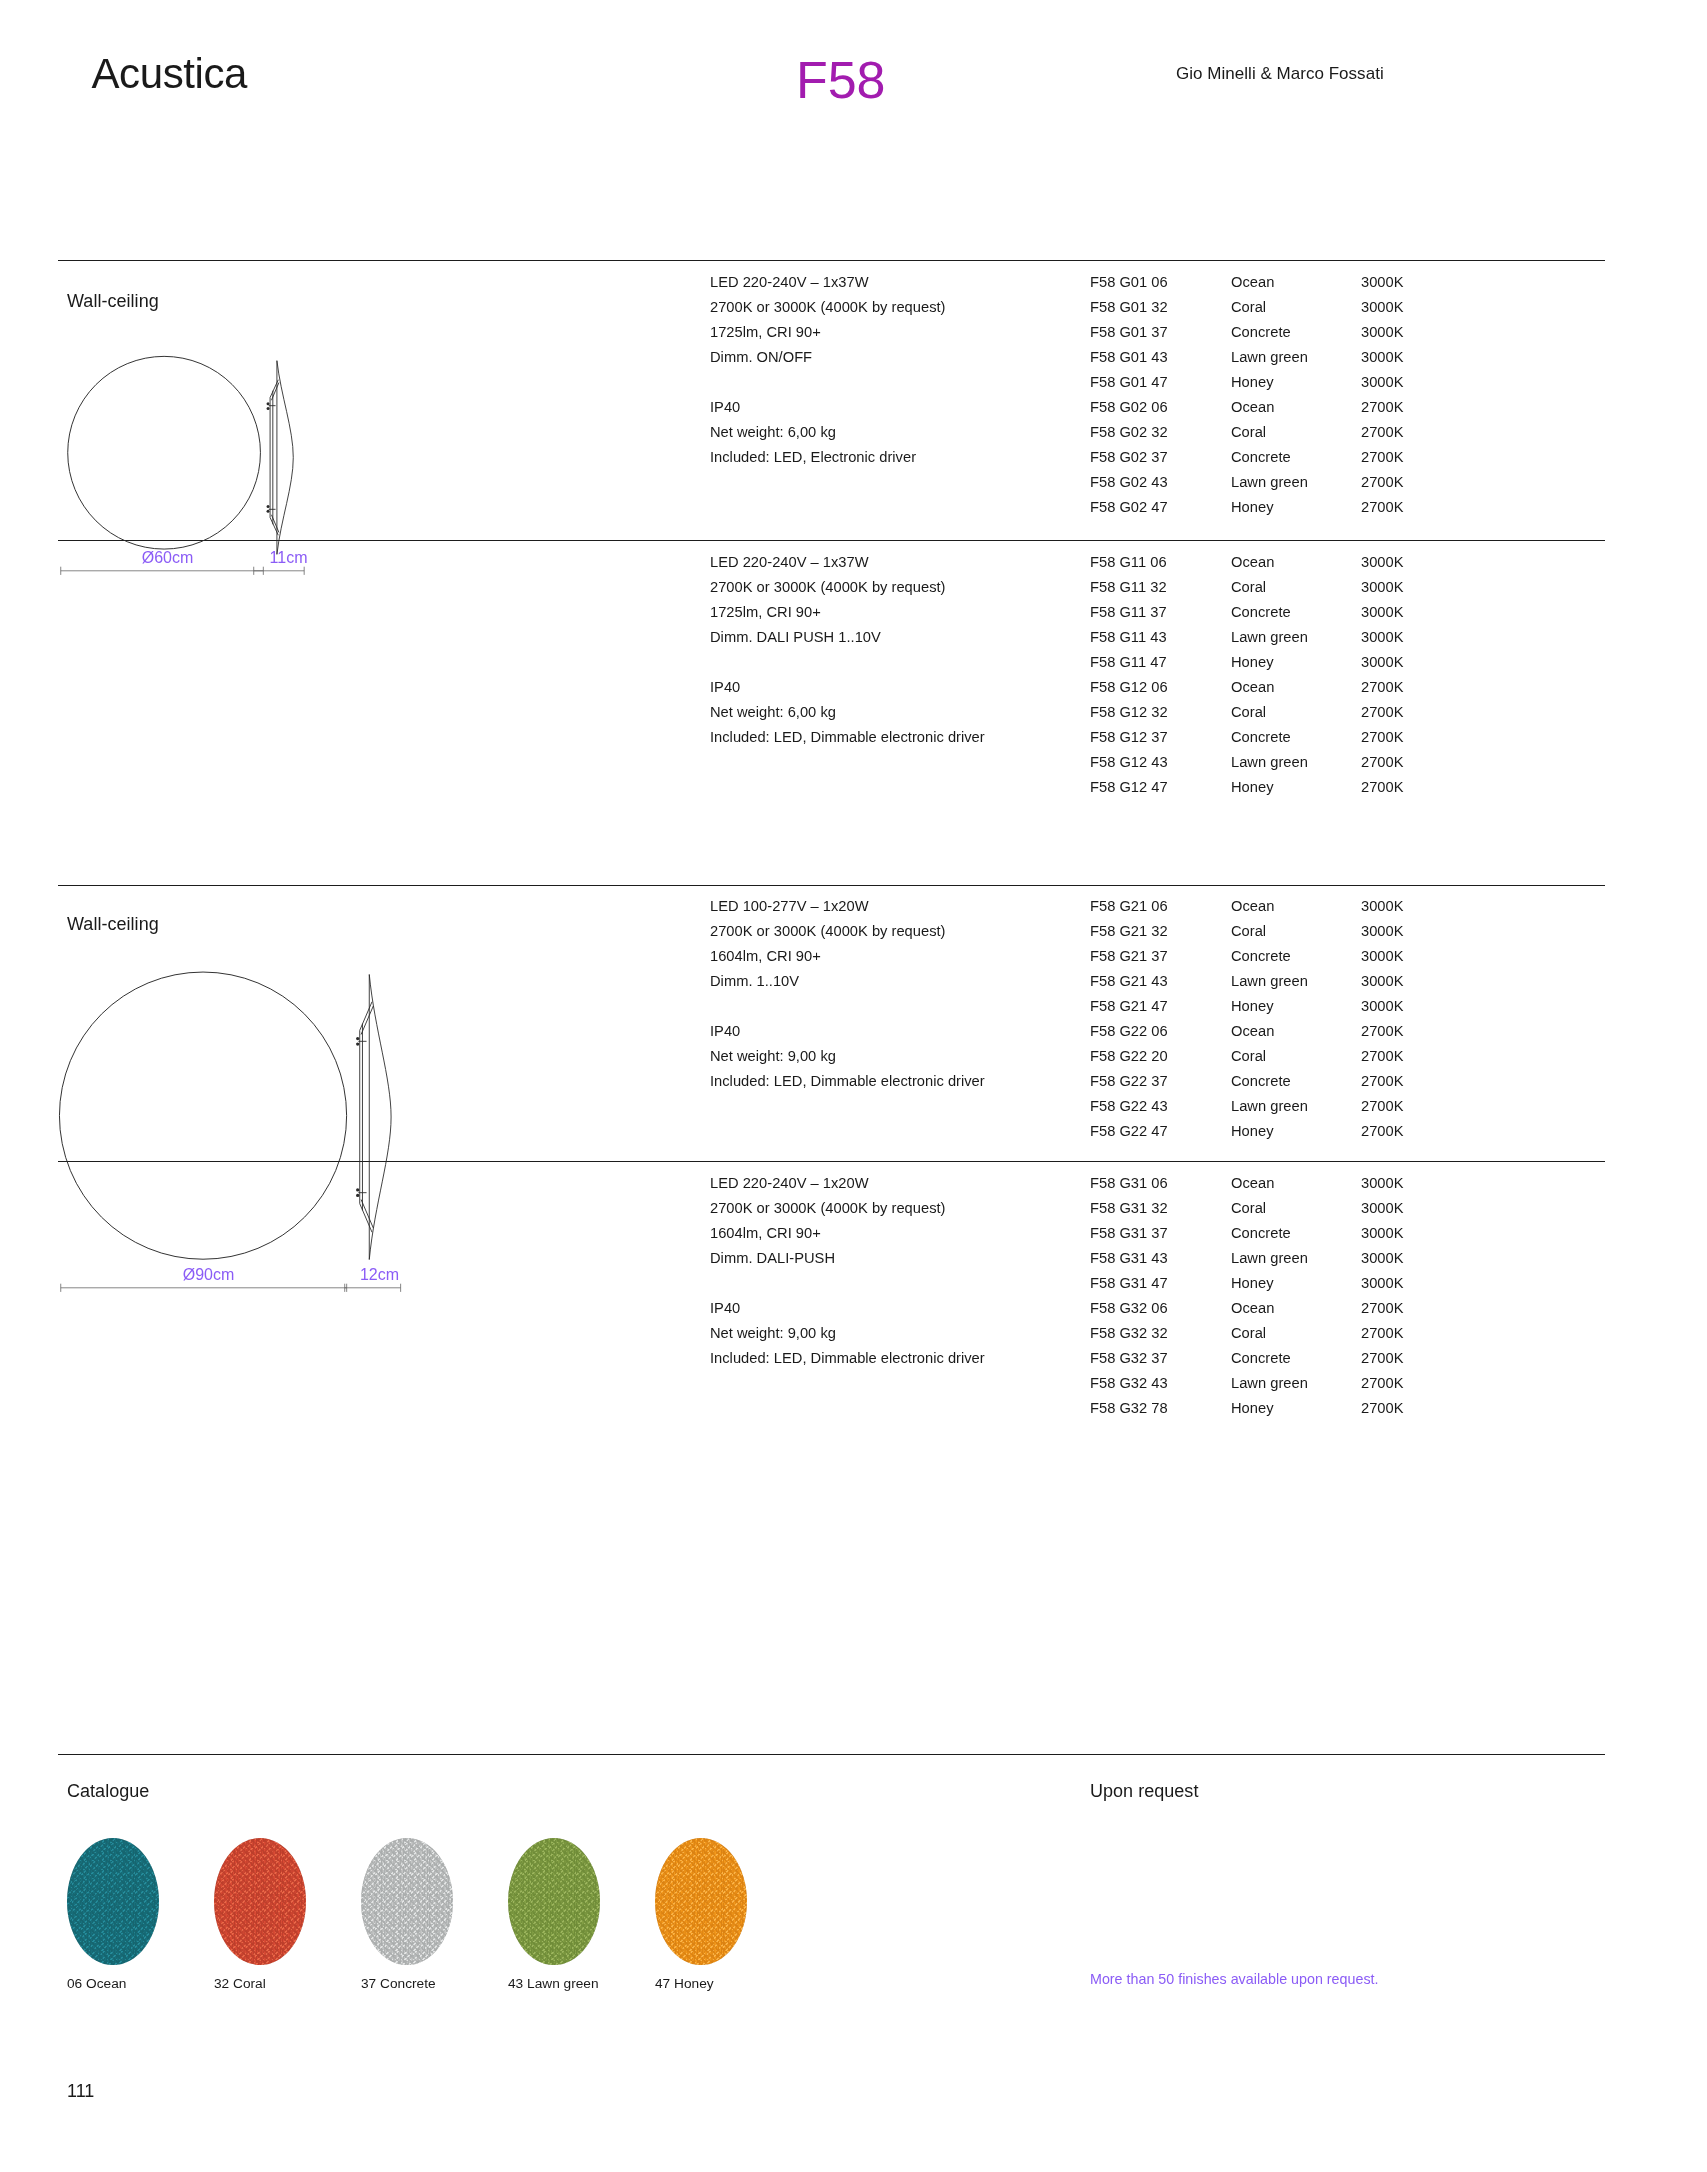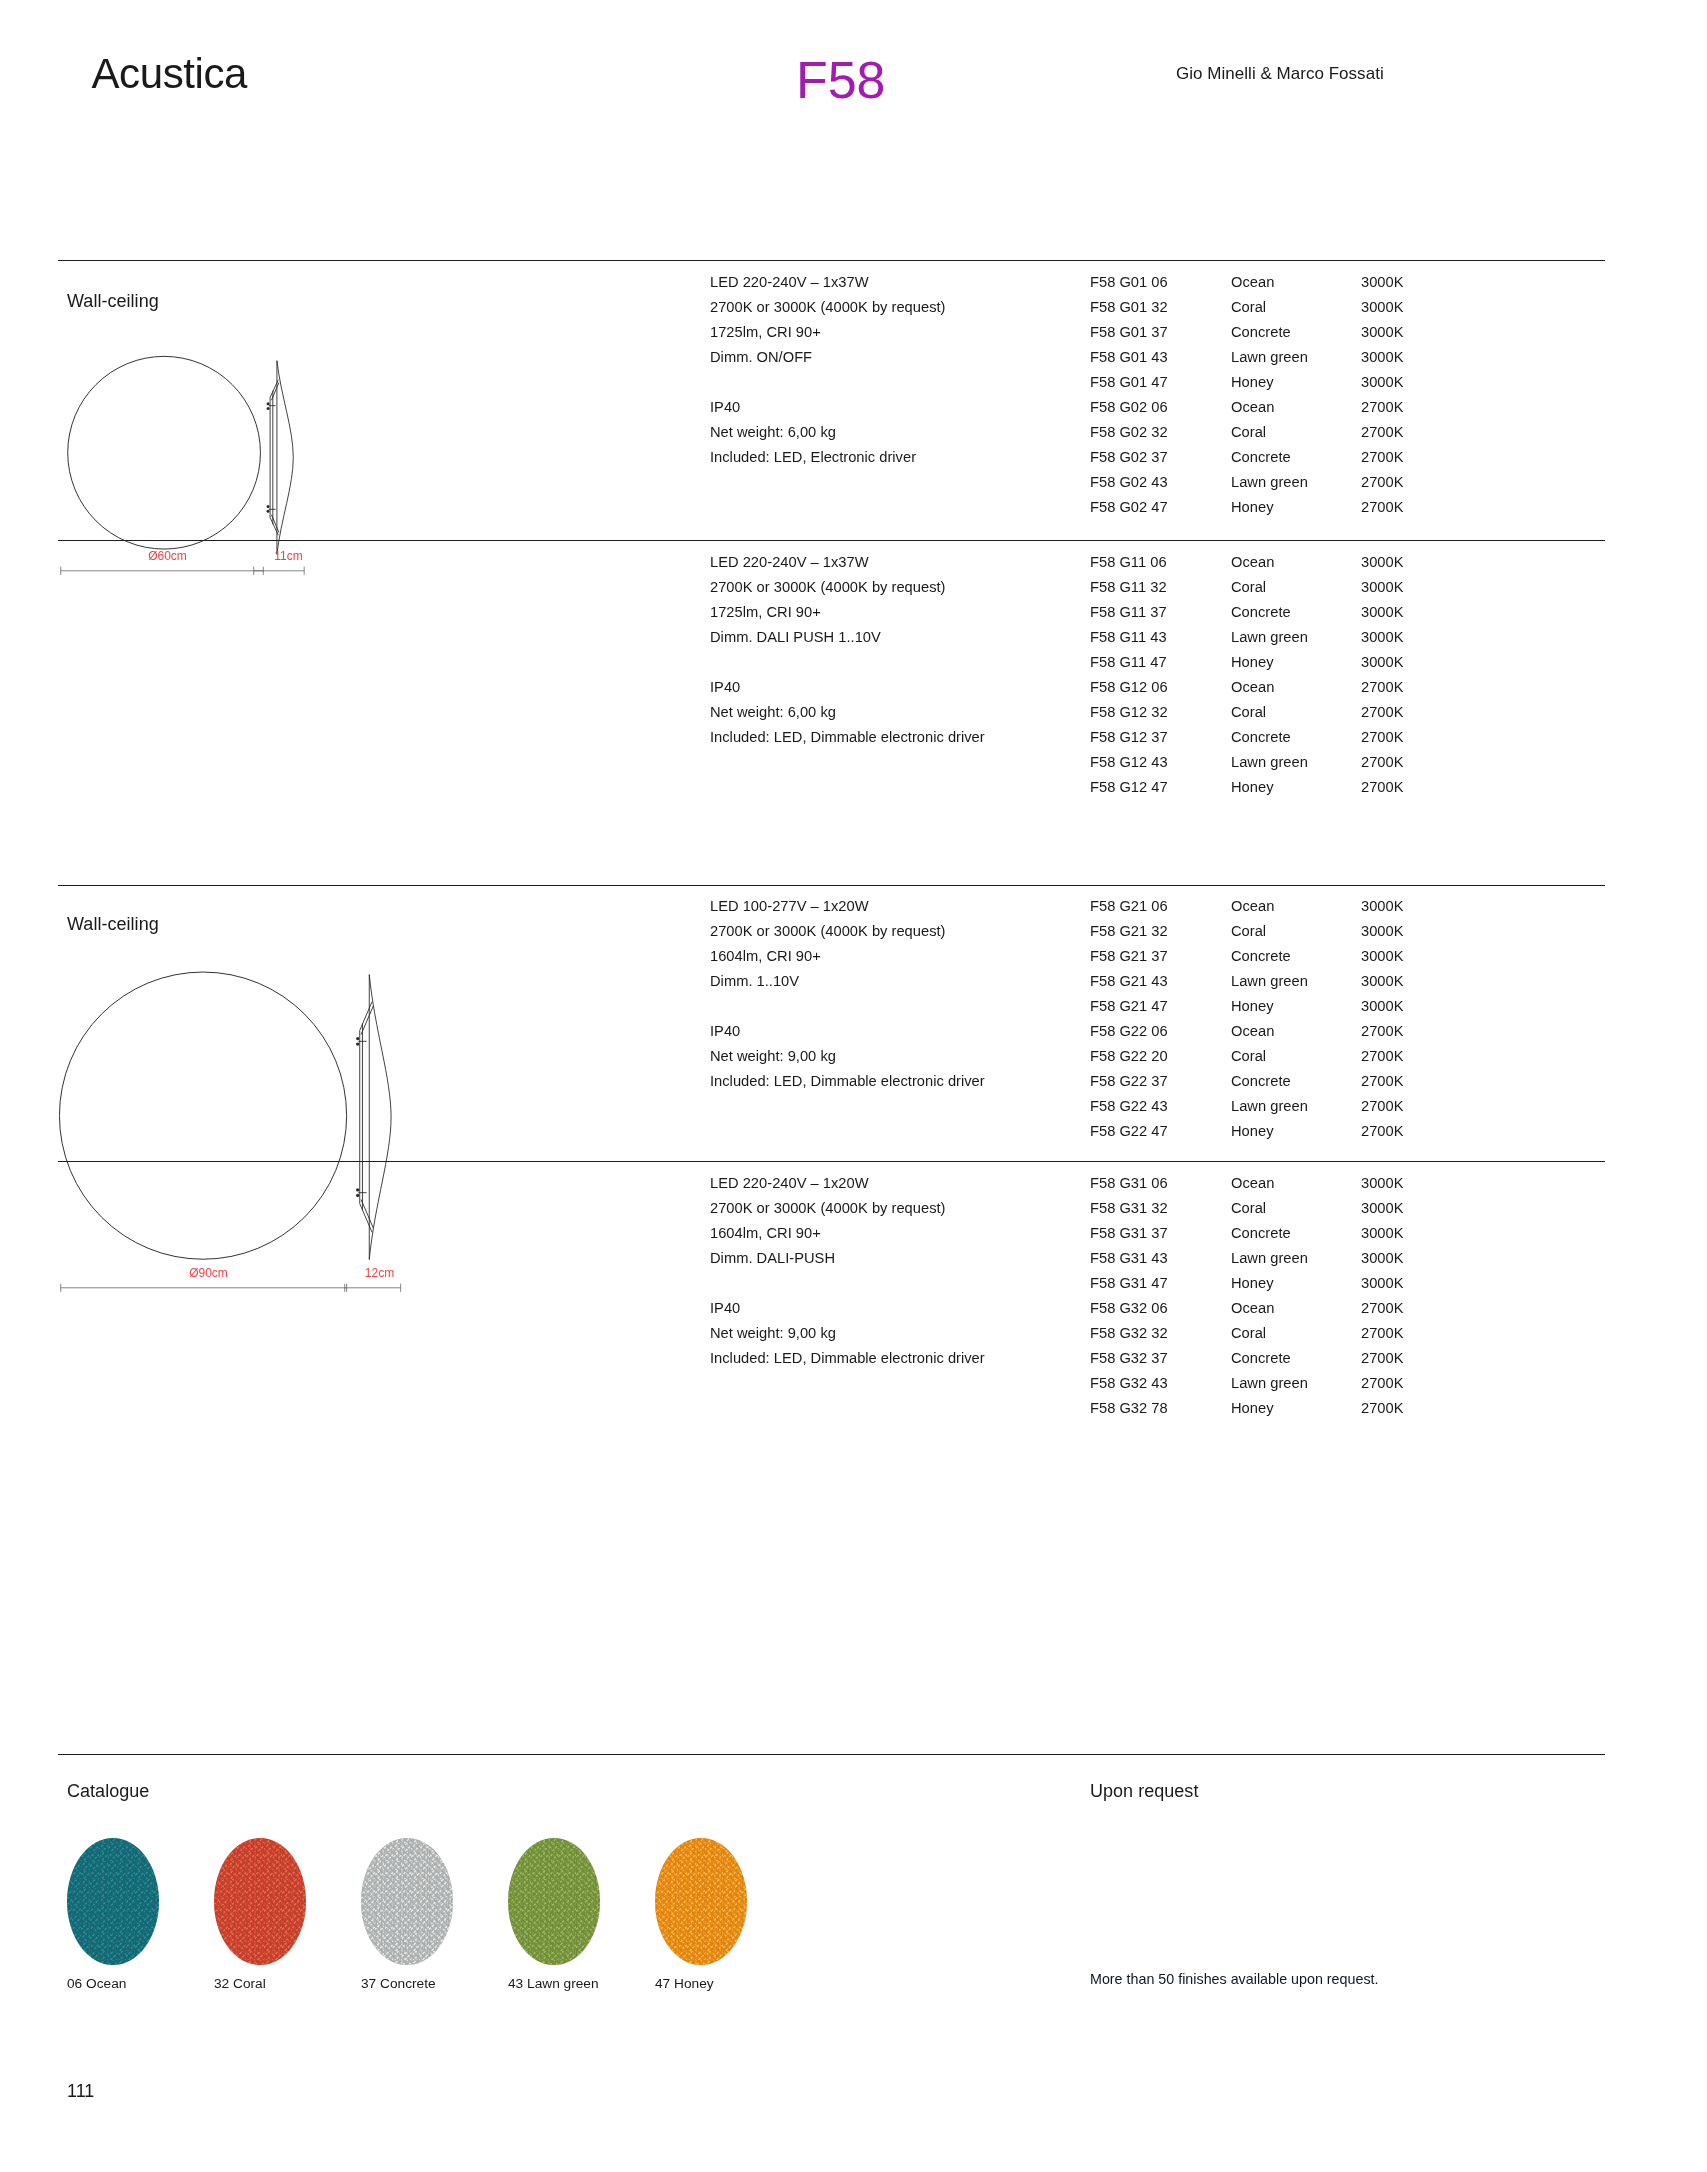--- a/index.html
+++ b/index.html
@@ -38,21 +38,21 @@
 
   
   .sec-label{
     position:absolute;font-size:18px;letter-spacing:0.03px;color:#1a1a1a;
     line-height:1;
   }
 
   
   .drawing{position:absolute;}
   .dim-label{
-    position:absolute;font-size:12px;color:#ef4444;
+    position:absolute;font-size:16px;color:#8b5cf6;
     text-align:center;line-height:1;white-space:nowrap;
   }
 
   
   .spec{
     position:absolute;width:383px;
     font-size:14.7px;line-height:25px;color:#1a1a1a;
     letter-spacing:0.01px;
   }
   .spec .gap{height:25px;}
@@ -86,21 +86,21 @@
     position:absolute;inset:-4.1px;
     opacity:.95;
     background-repeat:repeat;
     background-size:6.1px 6.1px, 9px 9px, 4.8px 4.8px;
   }
   .sw-label{
     margin-top:12.3px;font-size:13.7px;color:#1a1a1a;white-space:nowrap;
     line-height:1;
   }
   .upon-note{
-    position:absolute;font-size:14.3px;color:#0f172a;line-height:1;white-space:nowrap;text-align:center;
+    position:absolute;font-size:14.3px;color:#8b5cf6;line-height:1;white-space:nowrap;text-align:center;
   }
   .pagenum{
     position:absolute;left:67px;top:2082px;
     font-size:18px;color:#1a1a1a;line-height:1;
   }
   svg{display:block;}
 </style>
 </head>
 <body>
 

